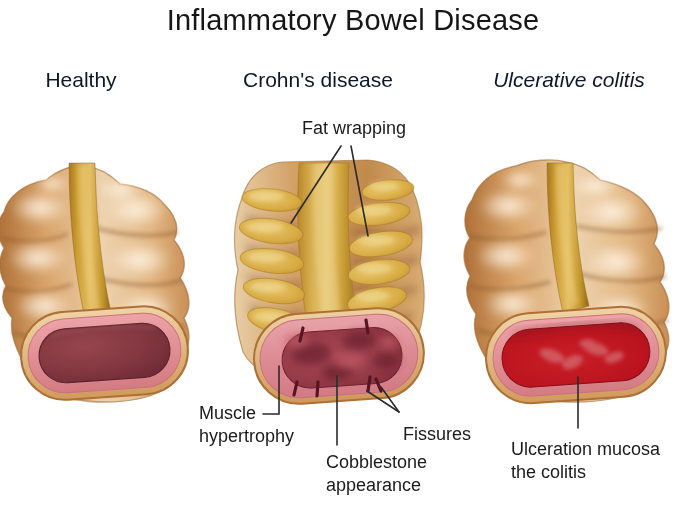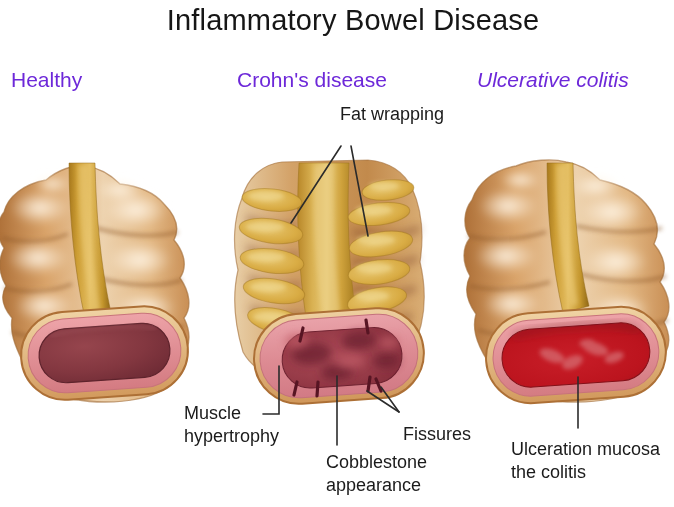--- a/index.html
+++ b/index.html
@@ -5,27 +5,27 @@
   html,body{margin:0;padding:0;background:#fff;}
   .stage{
     position:relative;width:674px;height:507px;background:#ffffff;
     overflow:hidden;font-family:"Liberation Sans", sans-serif;color:#1d1d1d;
   }
   .stage svg{position:absolute;display:block;}
   .ttl{
     position:absolute;top:4px;left:16px;width:674px;text-align:center;
     font-size:29px;letter-spacing:.2px;color:#161616;
   }
-  .colh{position:absolute;top:68px;font-size:21px;color:#6d28d9;}
+  .colh{position:absolute;top:68px;font-size:21px;color:#0f172a;text-align:center;}
   .colh.h1{left:11px;width:140px;}
   .colh.h2{left:237px;width:162px;}
   .colh.h3{left:477px;width:184px;font-style:italic;}
   .ann{position:absolute;font-size:18px;line-height:23px;color:#1b1b1b;white-space:nowrap;}
-  .ann.fat{top:103px;left:302px;width:142px;text-align:right;}
-  .ann.musc{top:402px;left:184px;}
+  .ann.fat{top:117px;left:302px;width:142px;text-align:left;}
+  .ann.musc{top:402px;left:199px;}
   .ann.cobb{top:451px;left:326px;}
   .ann.fiss{top:423px;left:403px;}
   .ann.ulc{top:438px;left:511px;}
   .overlay{left:0;top:0;pointer-events:none;}
 </style>
 </head>
 <body>
 
 <div class="stage">
 

